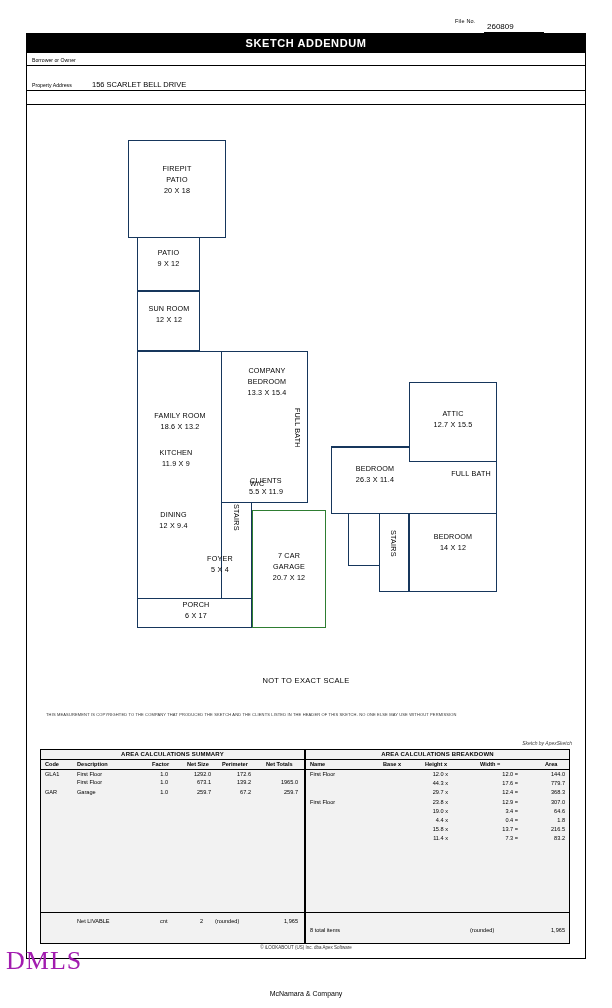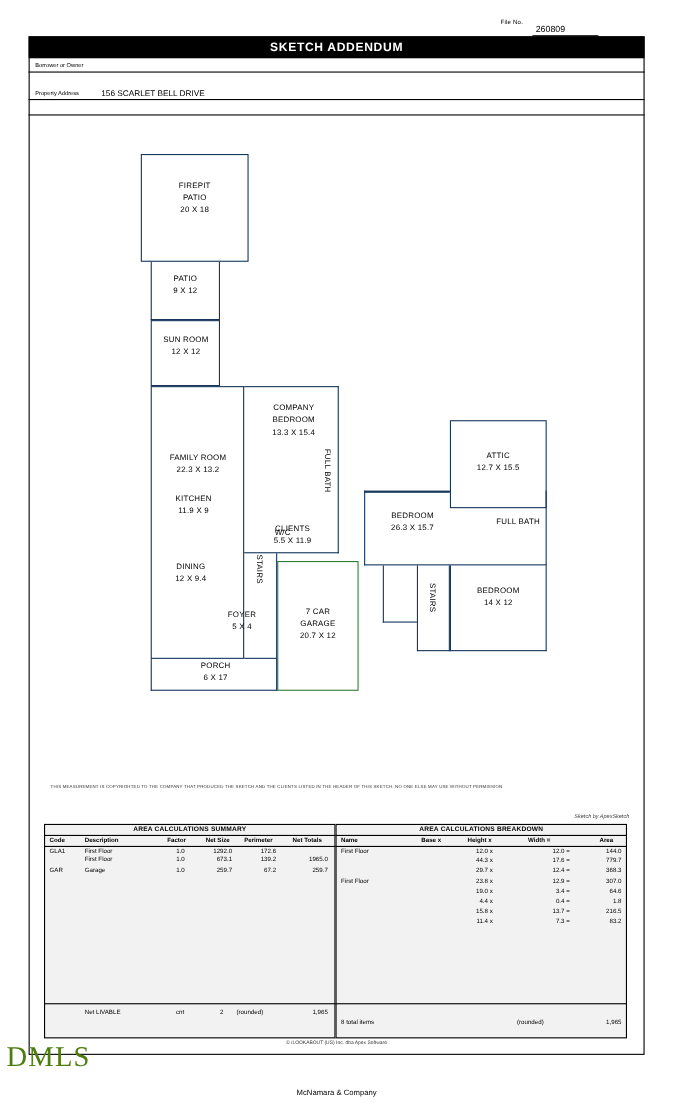--- a/index.html
+++ b/index.html
@@ -182,21 +182,21 @@
     left: 26px; top: 945px;
     width: 560px;
     text-align: center;
     font-size: 4.5px;
     color: #333;
   }
   .dmls {
     position: absolute;
     left: 6px; top: 946px;
     font-size: 26px;
-    color: #4d7c0f;
+    color: #a21caf;
     letter-spacing: 1px;
     font-family: "Liberation Serif", serif;
   }
   .mcnamara {
     position: absolute;
     left: 0; top: 990px;
     width: 612px;
     text-align: center;
     font-size: 7px;
   }
@@ -249,21 +249,21 @@
     </div>
 
     <div class="shape" style="left:111px; top:246px; width:85px; height:248px;"></div>
 
     <div class="shape" style="left:196px; top:246px; width:86px; height:152px; border-left:none;"></div>
 
     <div class="shape" style="left:196px; top:398px; width:30px; height:96px; border-left:none; border-top:none;"></div>
 
     <div class="lbl-c" style="left:104px; top:285px; width:100px;margin-top:20px;">
       <div>FAMILY ROOM</div>
-      <div>22.3 X 13.2</div>
+      <div>18.6 X 13.2</div>
     </div>
 
     <div class="lbl-c" style="left:198px; top:260px; width:86px;">
       <div>COMPANY</div>
       <div>BEDROOM</div>
       <div>13.3 X 15.4</div>
     </div>
 
     <div class="lbl-c" style="left:206px; top:329px; width:50px;margin-top:44px;">
       <div>W/C</div>
@@ -320,37 +320,38 @@
     <div class="shape" style="left:305px; top:341px; width:78px; height:1px;"></div>
 
     <div class="shape" style="left:383px; top:409px; width:88px; height:78px; border-top:none;"></div>
 
     <div class="shape" style="left:353px; top:409px; width:30px; height:78px; border-top:none;"></div>
 
     <div class="shape" style="left:322px; top:409px; width:31px; height:52px; border-top:none; border-right:none;"></div>
 
     <div class="lbl-c" style="left:305px; top:358px; width:88px;">
       <div>BEDROOM</div>
-      <div>26.3 X 15.7</div>
+      <div>26.3 X 11.4</div>
     </div>
 
     <div class="lbl-c" style="left:400px; top:363px; width:90px;">
       <div>FULL BATH</div>
     </div>
 
     <div class="vert" style="left:362px; top:425px;">
       <span>STAIRS</span>
     </div>
 
     <div class="lbl-c" style="left:383px; top:426px; width:88px;">
       <div>BEDROOM</div>
       <div>14 X 12</div>
     </div>
   </div>
 
+  <div class="note" style="left:26px; top:676px;">NOT TO EXACT SCALE</div>
   <div class="copyright">THIS MEASUREMENT IS COPYRIGHTED TO THE COMPANY THAT PRODUCED THE SKETCH AND THE CLIENTS LISTED IN THE HEADER OF THIS SKETCH. NO ONE ELSE MAY USE WITHOUT PERMISSION</div>
   <div class="sketchby">Sketch by ApexSketch</div>
 
   <div class="tblbox" style="left:40px; top:749px; width:265px; height:195px;"></div>
   <div class="tblbox" style="left:305px; top:749px; width:265px; height:195px;"></div>
 
   <div class="tbl-title" style="left:40px; top:751px; width:265px;">AREA CALCULATIONS SUMMARY</div>
   <div class="tbl-title" style="left:305px; top:751px; width:265px;">AREA CALCULATIONS BREAKDOWN</div>
 
   <div class="tbl-line" style="left:40px; top:759px; width:265px; height:1px;"></div>

